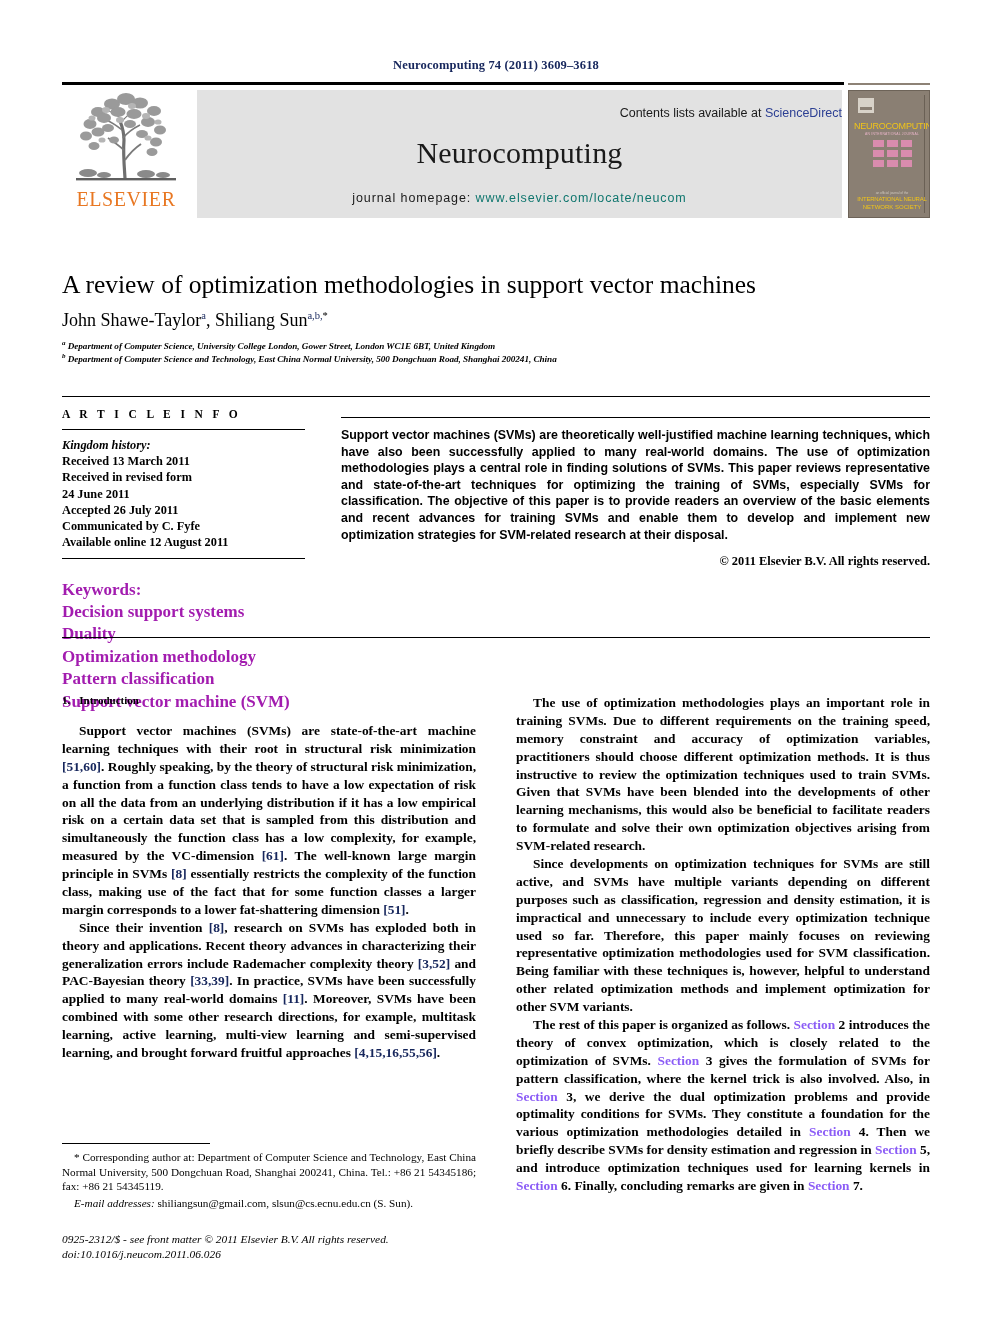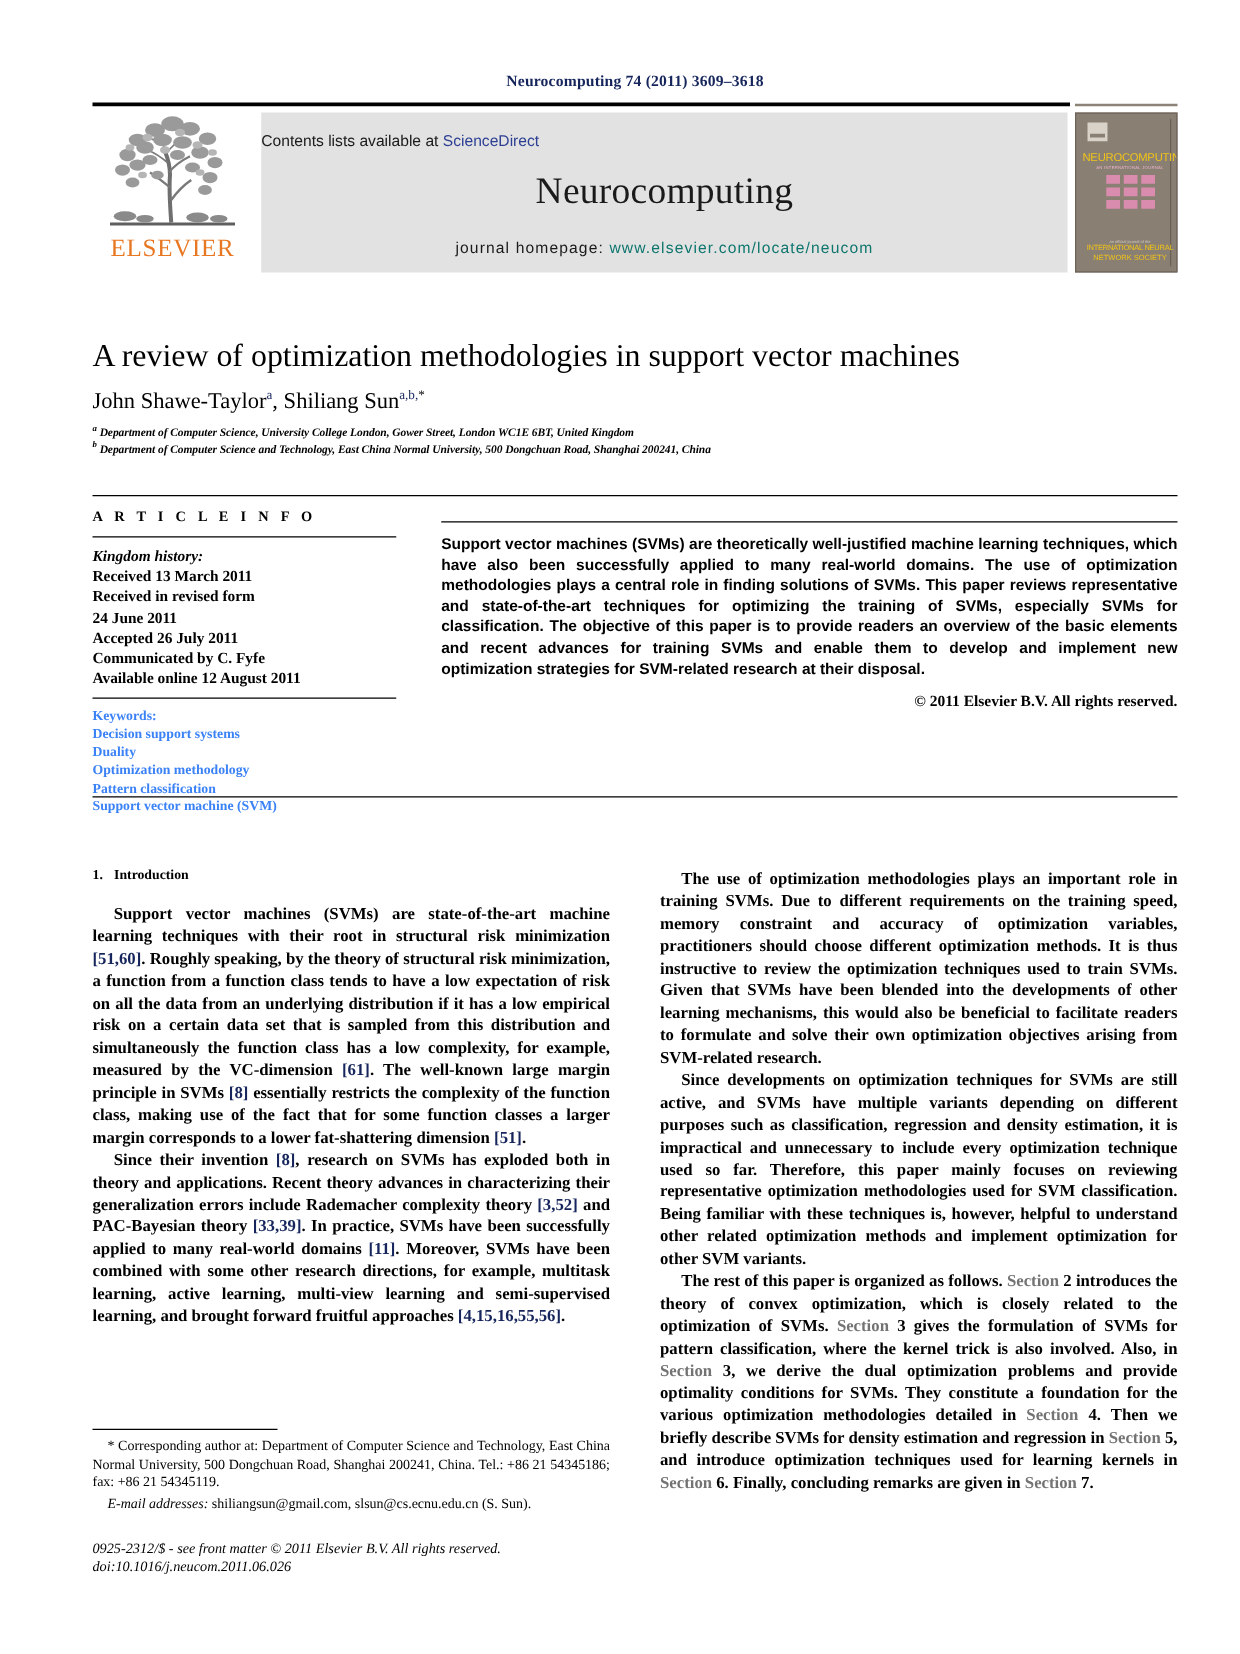--- a/index.html
+++ b/index.html
@@ -10,21 +10,21 @@
   body {
     width: 992px;
     height: 1323px;
     position: relative;
     font-family: "Liberation Serif", "DejaVu Serif", serif;
     color: #000000;
     overflow: hidden;
   }
   .page {
     position: absolute;
-    left: 12px; top: 0;
+    left: 0; top: 0;
     width: 873px;
     height: 1323px;
   }
 
   
   .running-head {
     position: absolute;
     left: 0; top: 58px;
     width: 992px;
     text-align: center;
@@ -87,21 +87,21 @@
     position: absolute;
     left: 135px; top: 8px;
     width: 645px;
     height: 128px;
     background: #e2e2e2;
   }
   .banner-contents {
     position: absolute;
     left: 0; top: 16px;
     width: 645px;
-    text-align: left;
+    text-align: right;
     font-family: "Liberation Sans", sans-serif;
     font-size: 12.5px;
     color: #1a1a1a;
   }
   .sd-link {
     color: #2c3f93;
   }
   .banner-journal {
     position: absolute;
     left: 0; top: 46px;
@@ -302,26 +302,26 @@
   }
   .info-body .it {
     font-style: italic;
   }
   .info-rule2 {
     height: 1px;
     background: #000;
     margin-top: 7px;
   }
   .kw-body {
-    margin-top: 7px;
-    font-family: "Liberation Serif", serif;
-    font-weight: bold;
-    font-size: 11px;
+    margin-top: 20px;
+    font-family: "Liberation Serif", serif;
+    font-weight: bold;
+    font-size: 17px;
     line-height: 1.32;
-    color: #3b82f6;
+    color: #a21caf;
   }
   .abs-body {
     margin-top: 9px;
     font-family: Liberation Sans, sans-serif;
     font-weight: bold;
     font-size: 12.4px;
     line-height: 1.34;
     text-align: justify;
     color: #000;
   }
@@ -374,21 +374,21 @@
     hyphens: none;
     font-weight: bold;
   }
   p.para + p.para {
     margin-top: 0;
   }
   .cite {
     color: #16265c;
   }
   .xref {
-    color: #737373;
+    color: #8b5cf6;
   }
 
   
   .foot-rule {
     position: absolute;
     left: 62px; top: 1143px;
     width: 148px;
     height: 1px;
     background: #000;
   }

